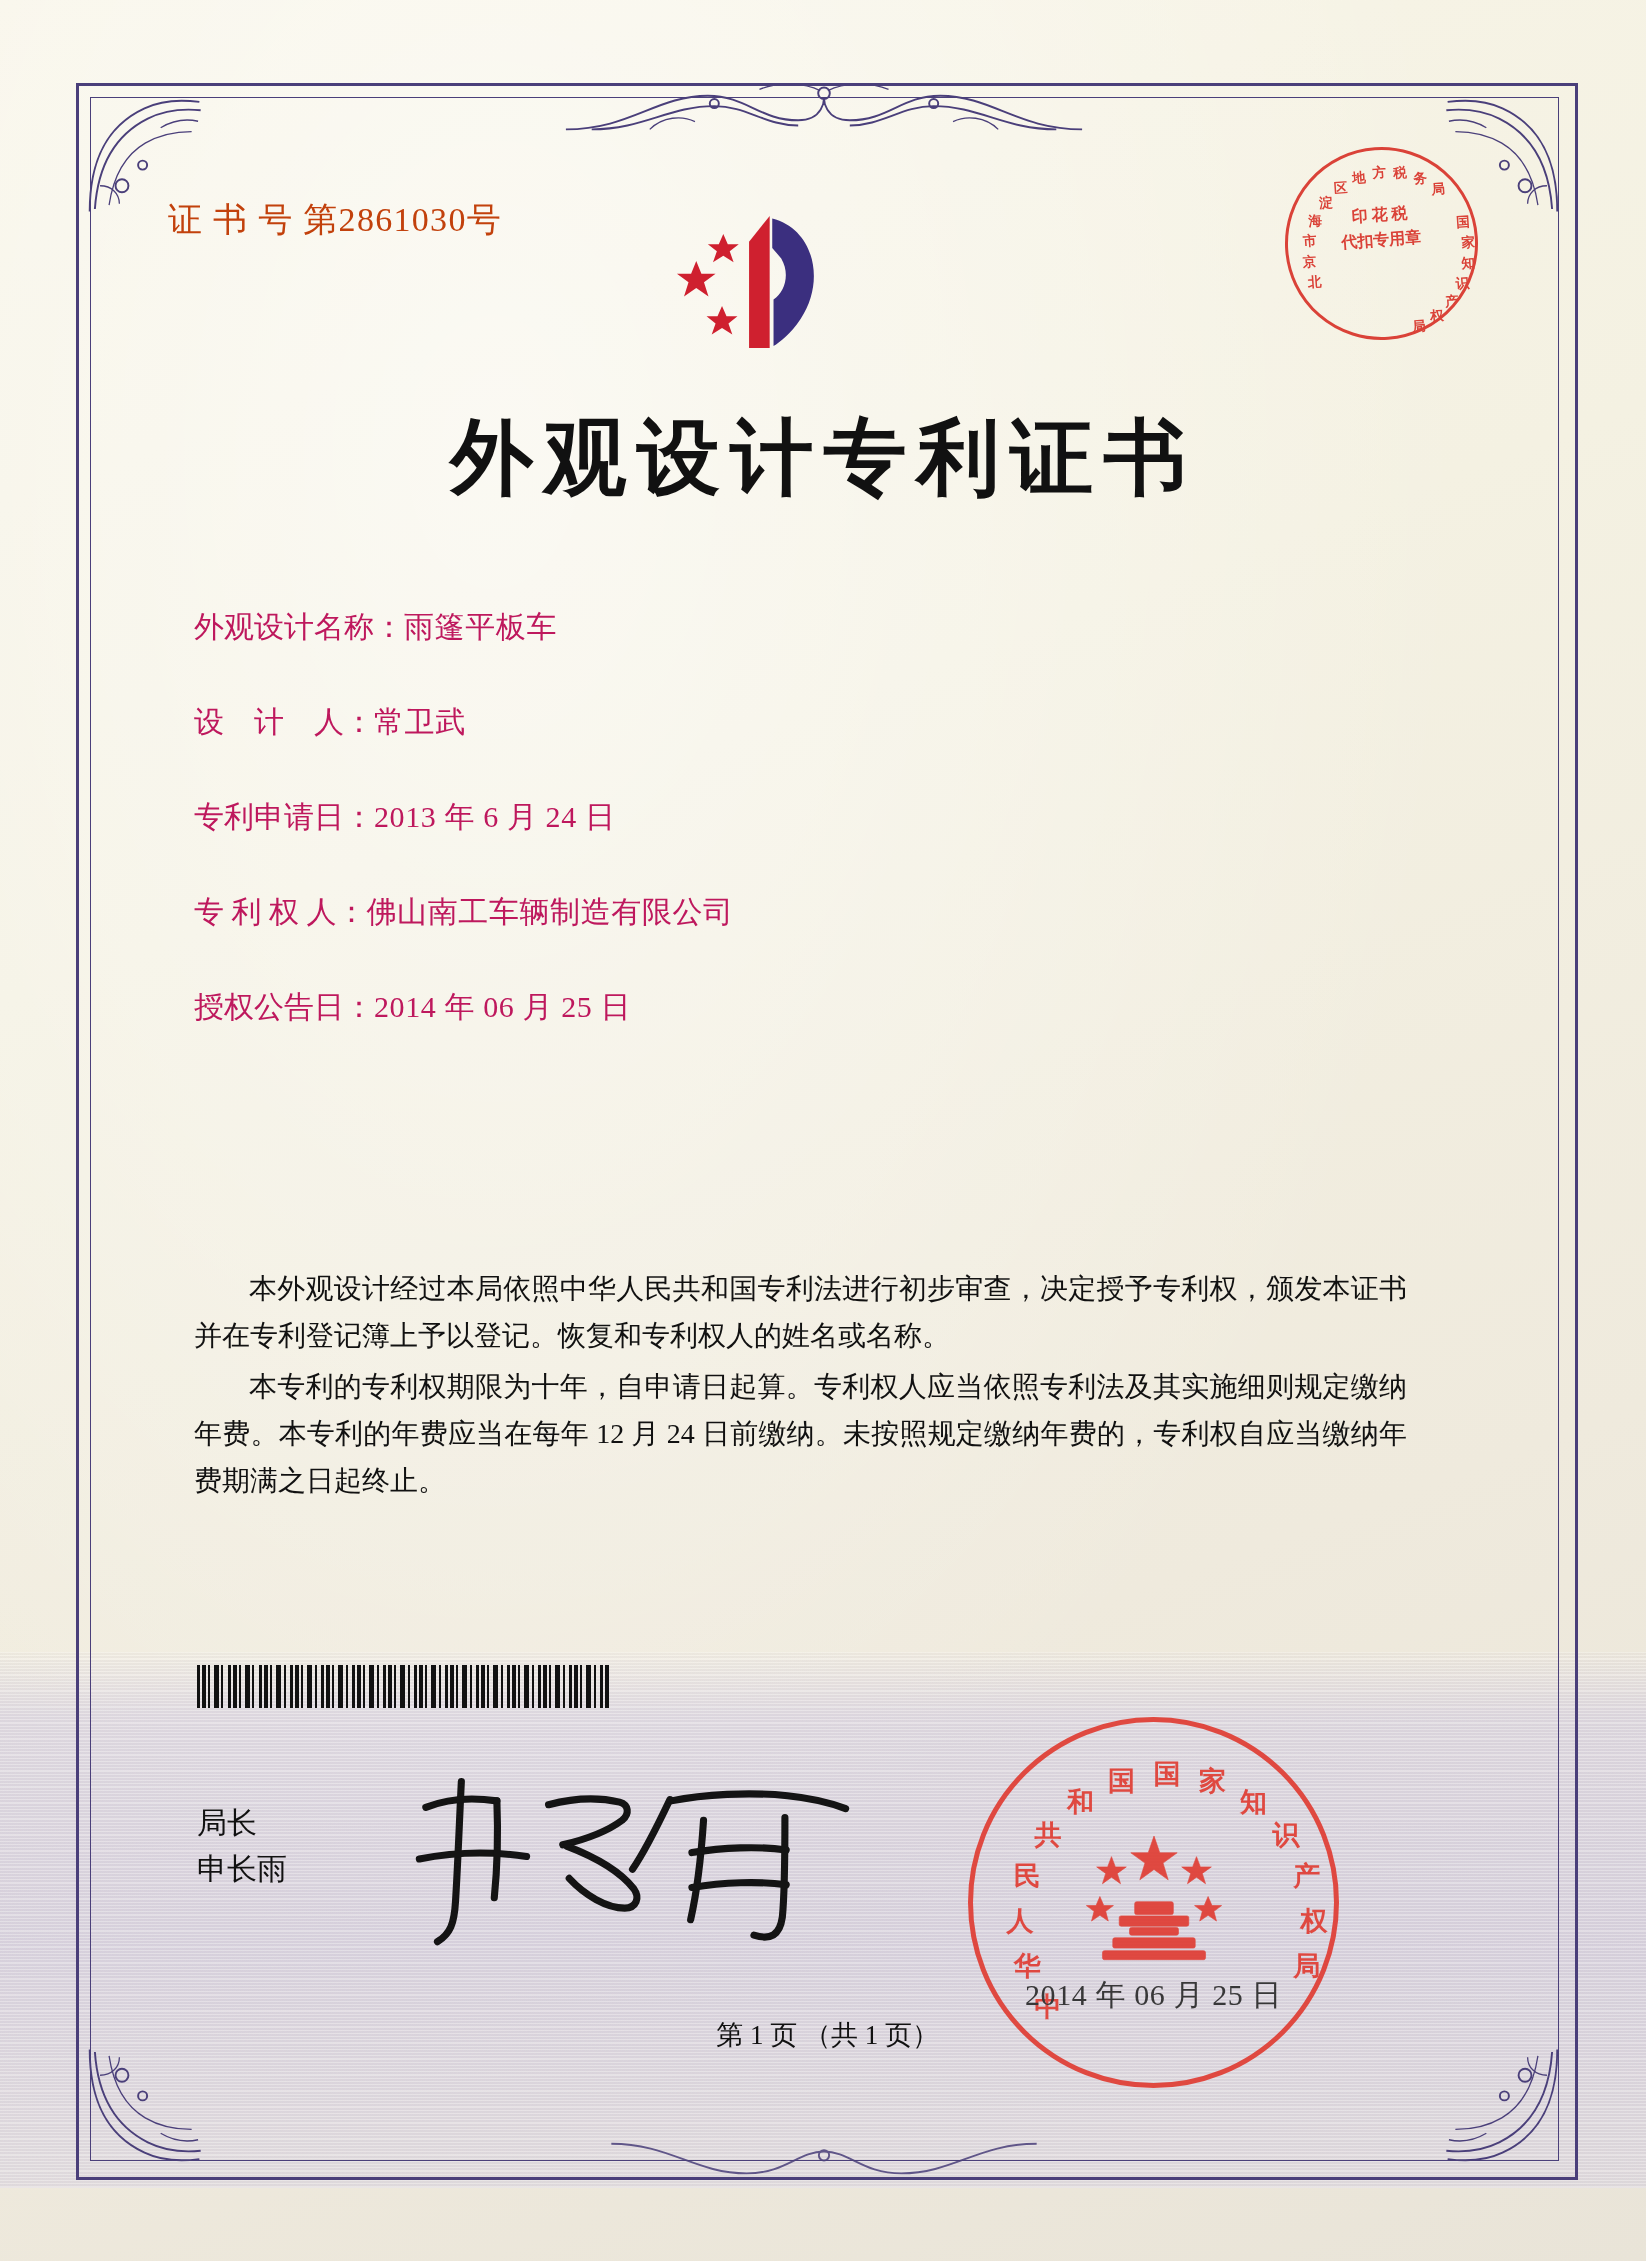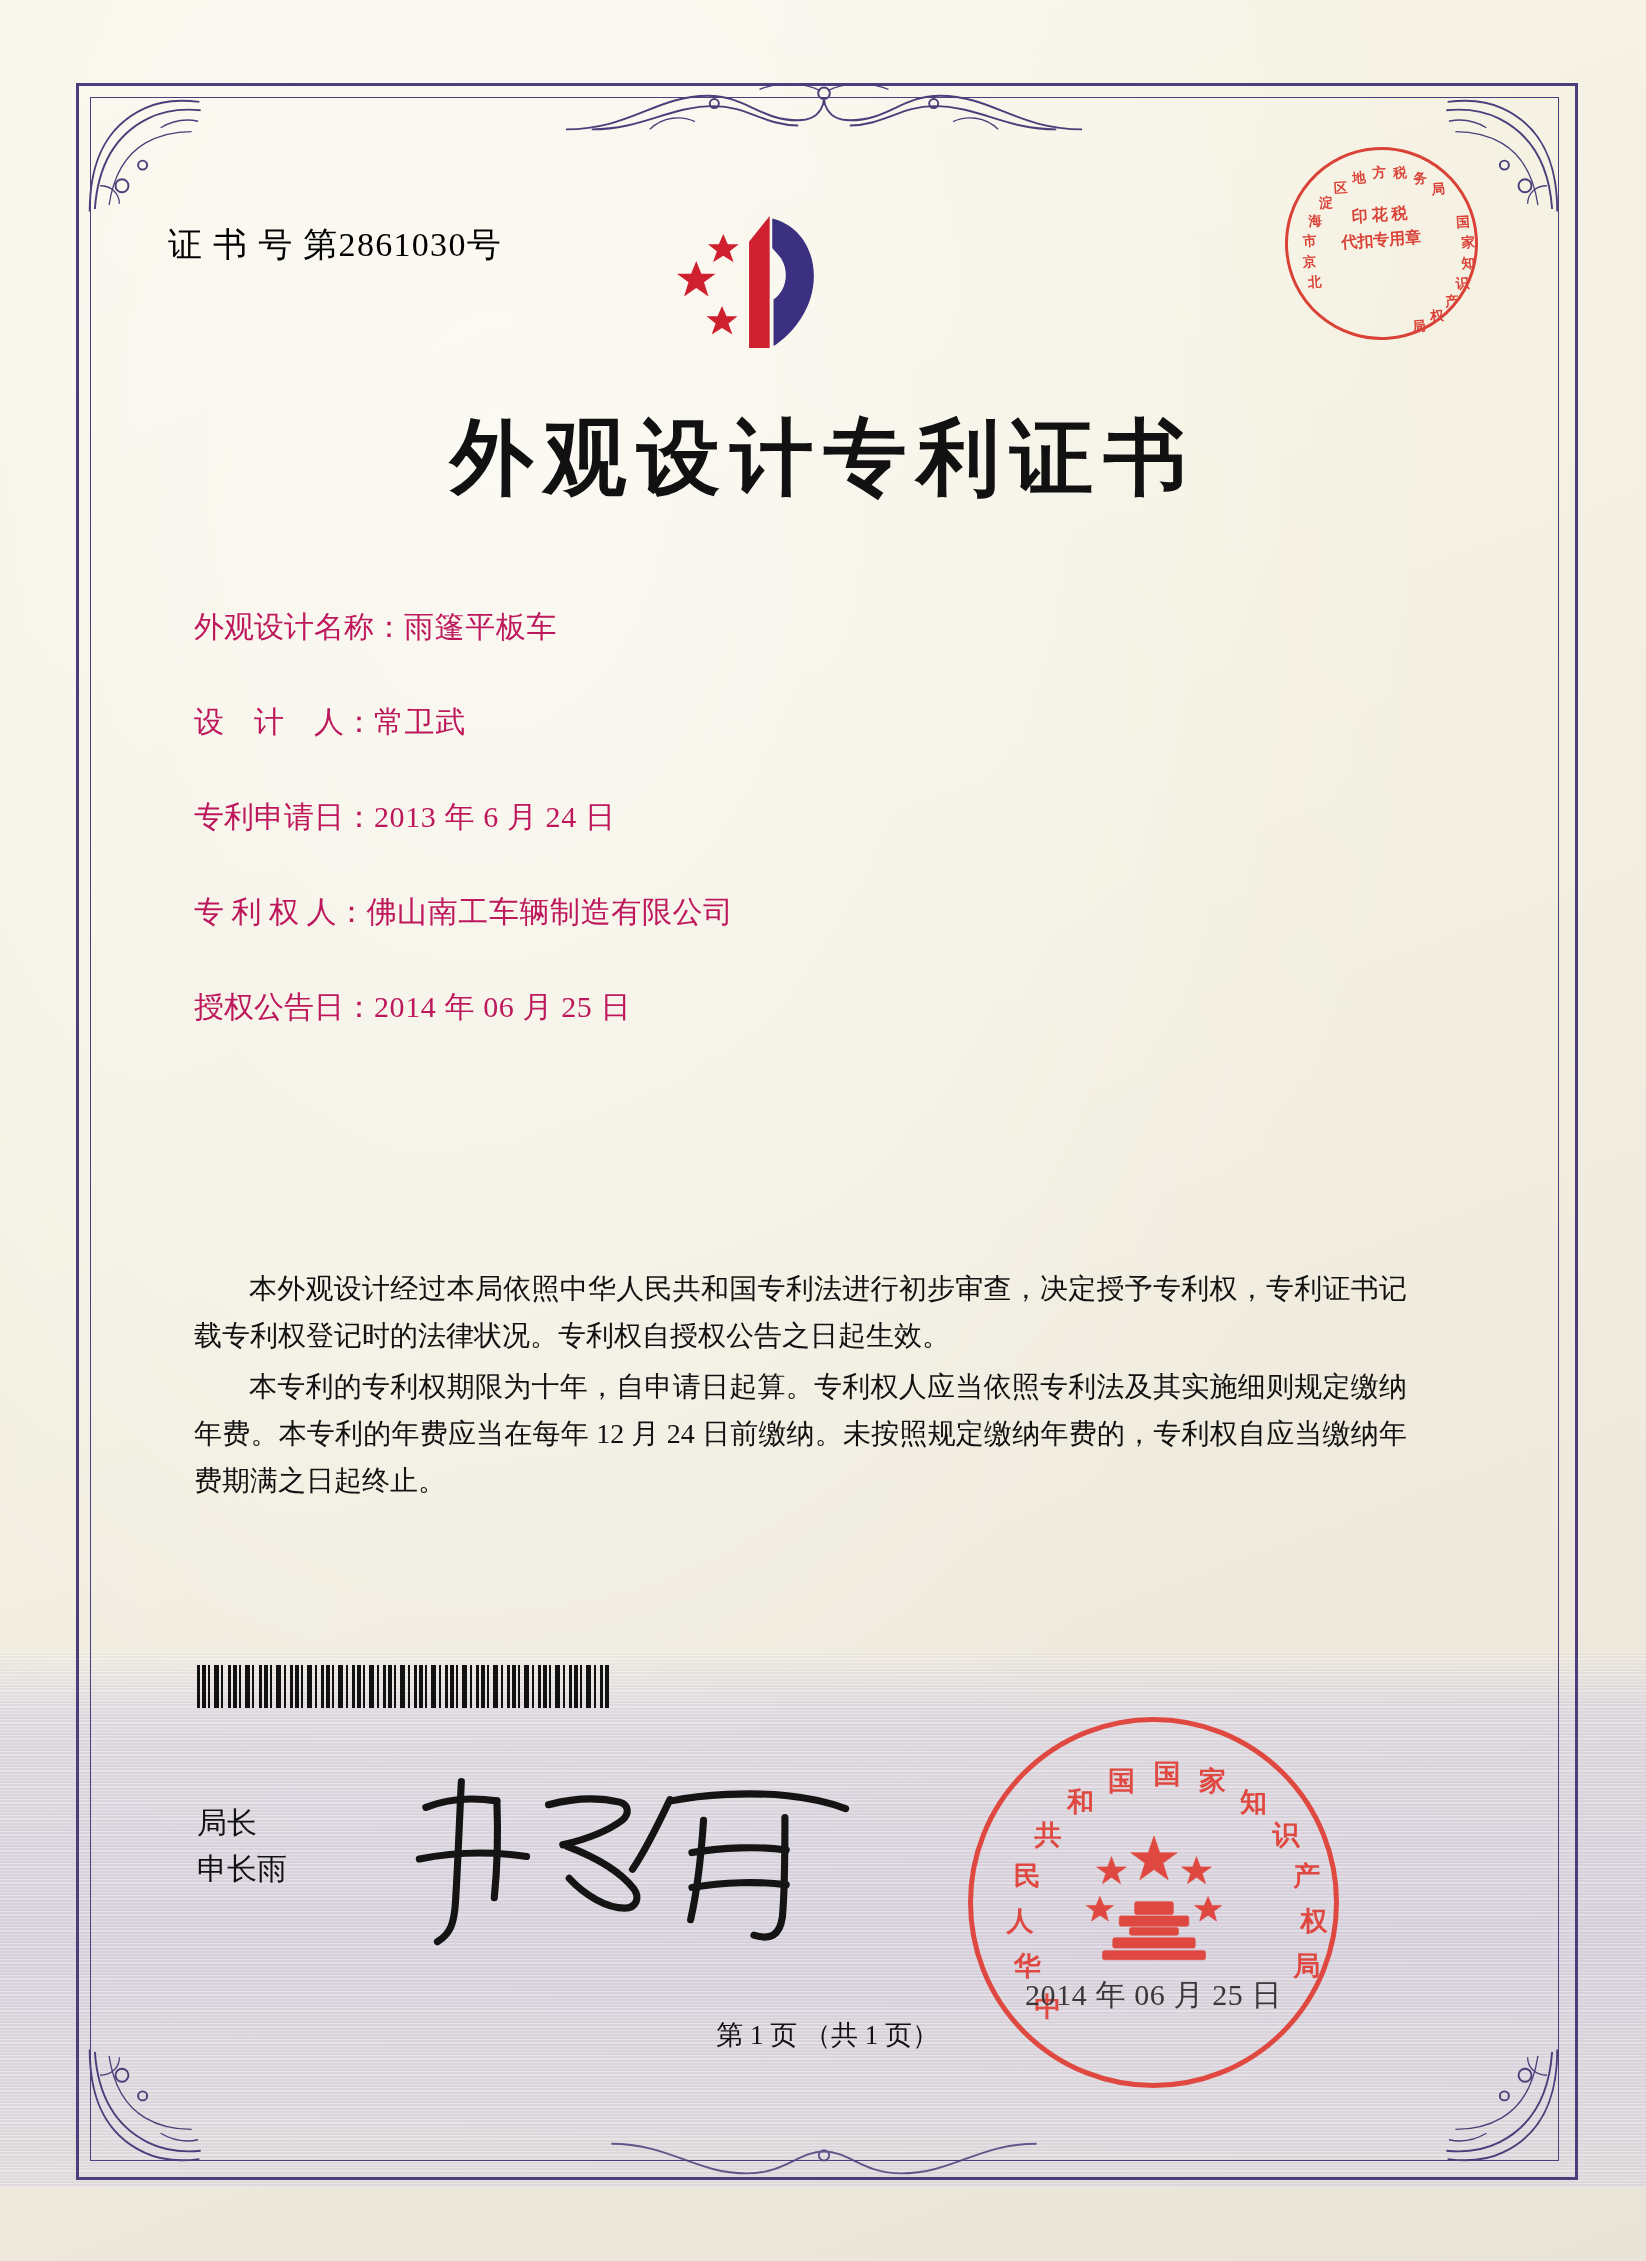--- a/index.html
+++ b/index.html
@@ -100,23 +100,23 @@
   .content {
     position: absolute;
     left: 129px;
     top: 136px;
     width: 1387px;
   }
 
   .cert-no {
     font-size: 34px;
     letter-spacing: 1.3px;
-    color: #000000;
+    color: #c2410c;
     margin-left: 39px;
-    margin-top: 86px;
+    margin-top: 61px;
   }
 
   
   .logo {
     position: absolute;
     left: 652px;
     top: 203px;
     width: 207px;
     height: 161px;
   }
@@ -419,21 +419,21 @@
     </div>
     <div class="field-row">
       <span class="field-label">专 利 权 人：</span><span class="field-value">佛山南工车辆制造有限公司</span>
     </div>
     <div class="field-row">
       <span class="field-label">授权公告日：</span><span class="field-value">2014 年 06 月 25 日</span>
     </div>
   </div>
 
   <div class="body-text">
-    <p>本外观设计经过本局依照中华人民共和国专利法进行初步审查，决定授予专利权，专利证书记载专利权登记时的法律状况。专利权自授权公告之日起生效。</p>
+    <p>本外观设计经过本局依照中华人民共和国专利法进行初步审查，决定授予专利权，颁发本证书并在专利登记簿上予以登记。恢复和专利权人的姓名或名称。</p>
     <p>本专利的专利权期限为十年，自申请日起算。专利权人应当依照专利法及其实施细则规定缴纳年费。本专利的年费应当在每年 12 月 24 日前缴纳。未按照规定缴纳年费的，专利权自应当缴纳年费期满之日起终止。</p>
   </div>
 
   <div class="barcode"></div>
 
   <div class="sig-block">
     <div>局长</div>
     <div>申长雨</div>
   </div>
 

